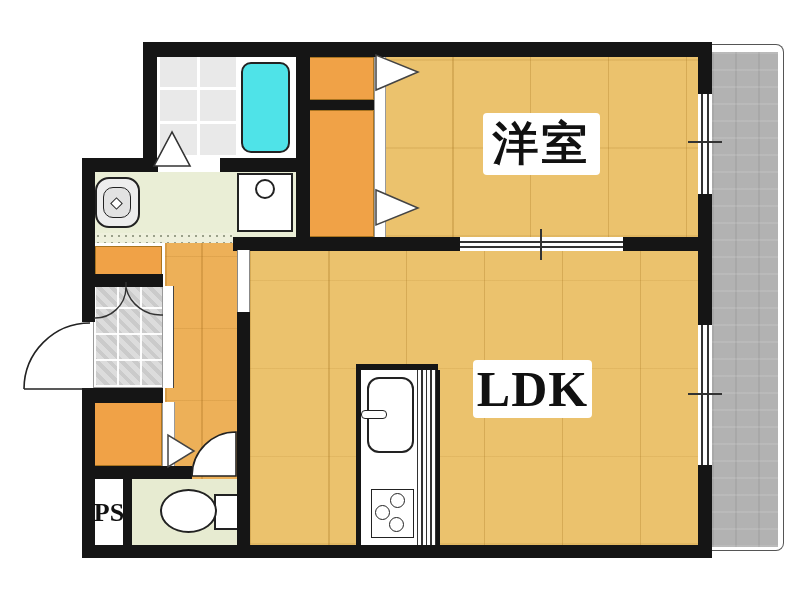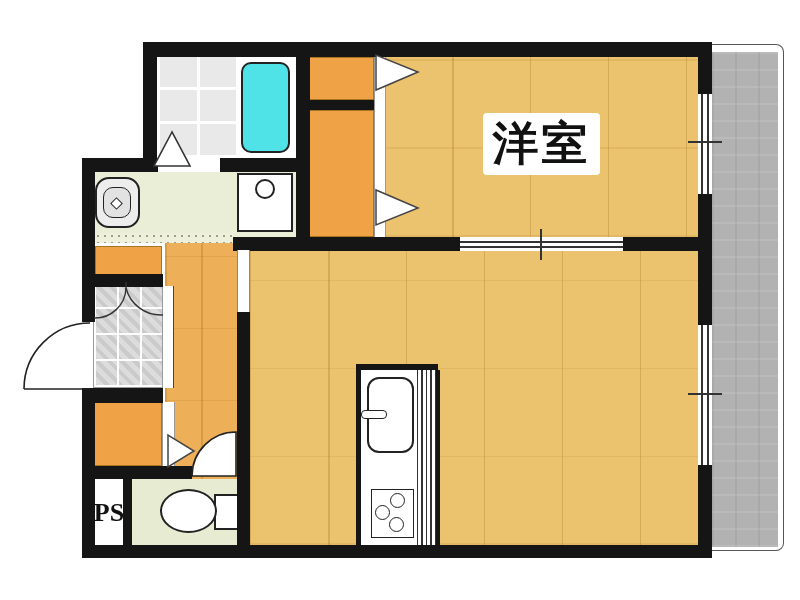--- a/index.html
+++ b/index.html
@@ -157,17 +157,20 @@
     <polygon points="376,190 376,225 418,208" fill="#fff" stroke="#444" stroke-width="1.5"></polygon>
 
     <polygon points="168,435 168,467 194,451" fill="#fff" stroke="#444" stroke-width="1.5"></polygon>
 
     <path d="M192 476 A44 44 0 0 1 236 432 L236 476 Z" fill="#fff" stroke="#222" stroke-width="1.6"></path>
   </svg>
 
   <div class="lbl" style="left:483px;top:113px;width:117px;height:62px;font-size:46px;letter-spacing:3px;">
     <span style="position:static;">洋室</span>
   </div>
+  <div class="lbl" style="left:473px;top:360px;width:119px;height:58px;font-size:50px;letter-spacing:1px;">
+    <span style="position:static;">LDK</span>
+  </div>
   <div class="lbl" style="left:93px;top:497px;width:32px;height:32px;font-size:26px;background:transparent;z-index:8;">
     <span style="position:static;">PS</span>
   </div>
 
 </div>
 
 </body></html>

